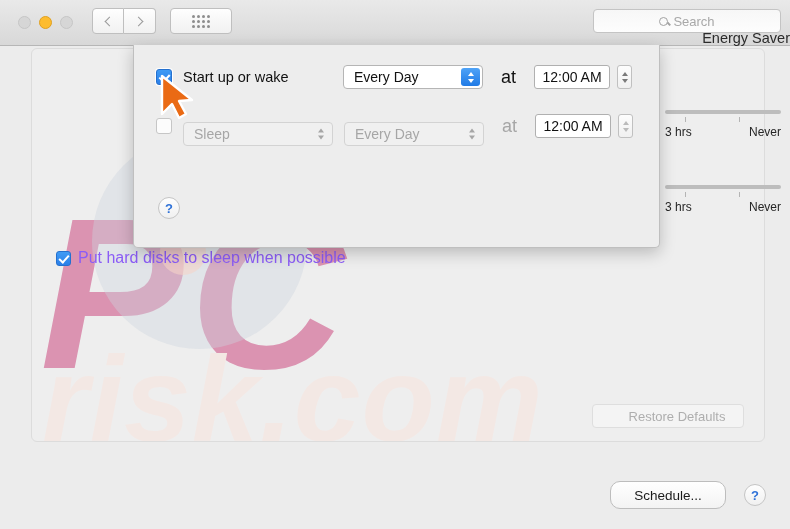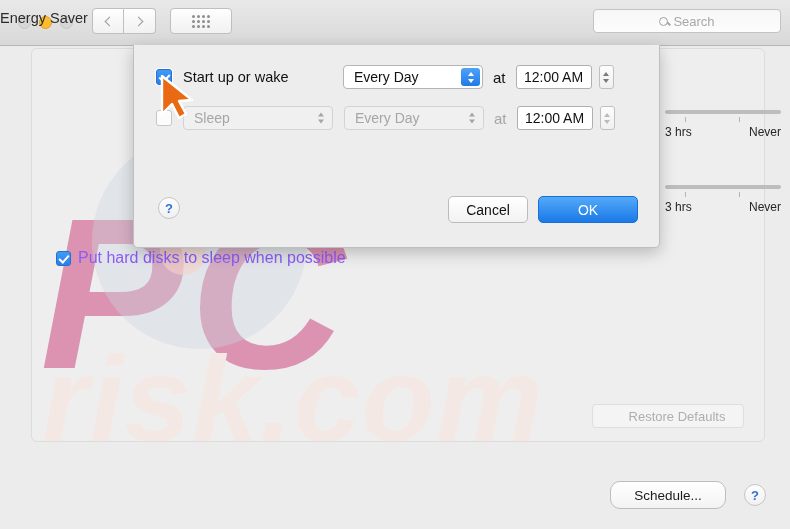--- a/index.html
+++ b/index.html
@@ -55,22 +55,22 @@
     position: absolute; top: 8px; left: 170px;
     width: 62px; height: 26px; border-radius: 4px;
     background: linear-gradient(to bottom,#fefefe,#f1f1f1);
     border: 1px solid #bfbfbf;
     display: flex; align-items: center; justify-content: center;
   }
   .dots { display: grid; grid-template-columns: repeat(4, 3px); grid-auto-rows: 3px; gap: 2px; }
   .dots i { display:block; width:3px; height:3px; border-radius:50%; background:#8d8d8d; }
 
   .wintitle {
-    position: absolute; top: 10px; left: 0; width: 790px;
-    text-align: left; font-size: 14.5px; color: #2b2b2b;
+    position: absolute; top: 30px; left: 0; width: 790px;
+    text-align: right; font-size: 14.5px; color: #2b2b2b;
   }
 
   .searchfield {
     position: absolute; top: 9px; right: 9px;
     width: 188px; height: 24px; border-radius: 4px;
     background: linear-gradient(to bottom,#f7f7f7,#fdfdfd);
     border: 1px solid #c4c4c4;
     display: flex; align-items: center; justify-content: center; gap: 5px;
   }
   .mag { width: 9px; height: 9px; border: 1.5px solid #a2a2a2; border-radius: 50%; position: relative; }
@@ -194,35 +194,35 @@
     position: absolute; right: 2px; top: 2px; bottom: 2px; width: 19px;
     border-radius: 3px;
     background: linear-gradient(to bottom,#4fa3f7,#1f7ae6);
     display:flex; flex-direction: column; align-items:center; justify-content:center; gap:3px;
   }
   .popup .pushbox .ar { width:0;height:0;border-left:3.5px solid transparent;border-right:3.5px solid transparent; }
   .popup .pushbox .ar.up { border-bottom: 4px solid #fff; }
   .popup .pushbox .ar.dn { border-top: 4px solid #fff; }
 
   .popup.flat {
-    background: #f0f0f0; border: 1px solid #d3d3d3; color: #a6a6a6;
+    background: #f0f0f0; border: 1px solid #d3d3d3; color: #a6a6a6; margin-top: 16px;
   }
   .popup .plainchev {
     position: absolute; right: 8px; top: 50%; transform: translateY(-50%);
     display:flex; flex-direction:column; gap:3px;
   }
   .popup .plainchev .ar { width:0;height:0;border-left:3.5px solid transparent;border-right:3.5px solid transparent; }
   .popup .plainchev .ar.up { border-bottom: 4px solid #a6a6a6; }
   .popup .plainchev .ar.dn { border-top: 4px solid #a6a6a6; }
 
   .pop-sleep { width: 150px; margin-left: 11px; }
   .pop-freq  { width: 140px; }
   .pop-freq2 { width: 140px; }
 
-  .atword { font-size: 15px; color: #111; margin: 0 10px; }
+  .atword { font-size: 18px; color: #111; margin: 0 18px; }
   .atword.dim { color: #a6a6a6; }
 
   .timefield {
     width: 76px; height: 24px; border-radius: 3px;
     background: #ffffff; border: 1px solid #b0b0b0;
     display:flex; align-items:center; justify-content:center;
     font-size: 14px; color: #111;
   }
   .stepper {
     width: 15px; height: 24px; margin-left: 7px; border-radius: 3px;
@@ -386,23 +386,19 @@
       <span class="atword dim">at</span>
       <div class="timefield">12:00 AM</div>
       <div class="stepper dim">
         <i class="ar up"></i>
           <i class="ar dn"></i>
       </div>
     </div>
 
     <div class="helpbtn sheet-help">?</div>
 
-    <div class="sheet-btns">
-      <div class="btn cancel">Cancel</div>
-      <div class="btn ok">OK</div>
-    </div>
   </div>
 
   <svg class="cursor" width="44" height="46" viewBox="0 0 44 46">
     <polygon points="4,2 4,40 14,30 21,44 28,40 21,27 34,26" fill="#ea6a14" stroke="#ffffff" stroke-width="2.4" stroke-linejoin="round"></polygon>
   </svg>
 
 </div>
 
 </body></html>

